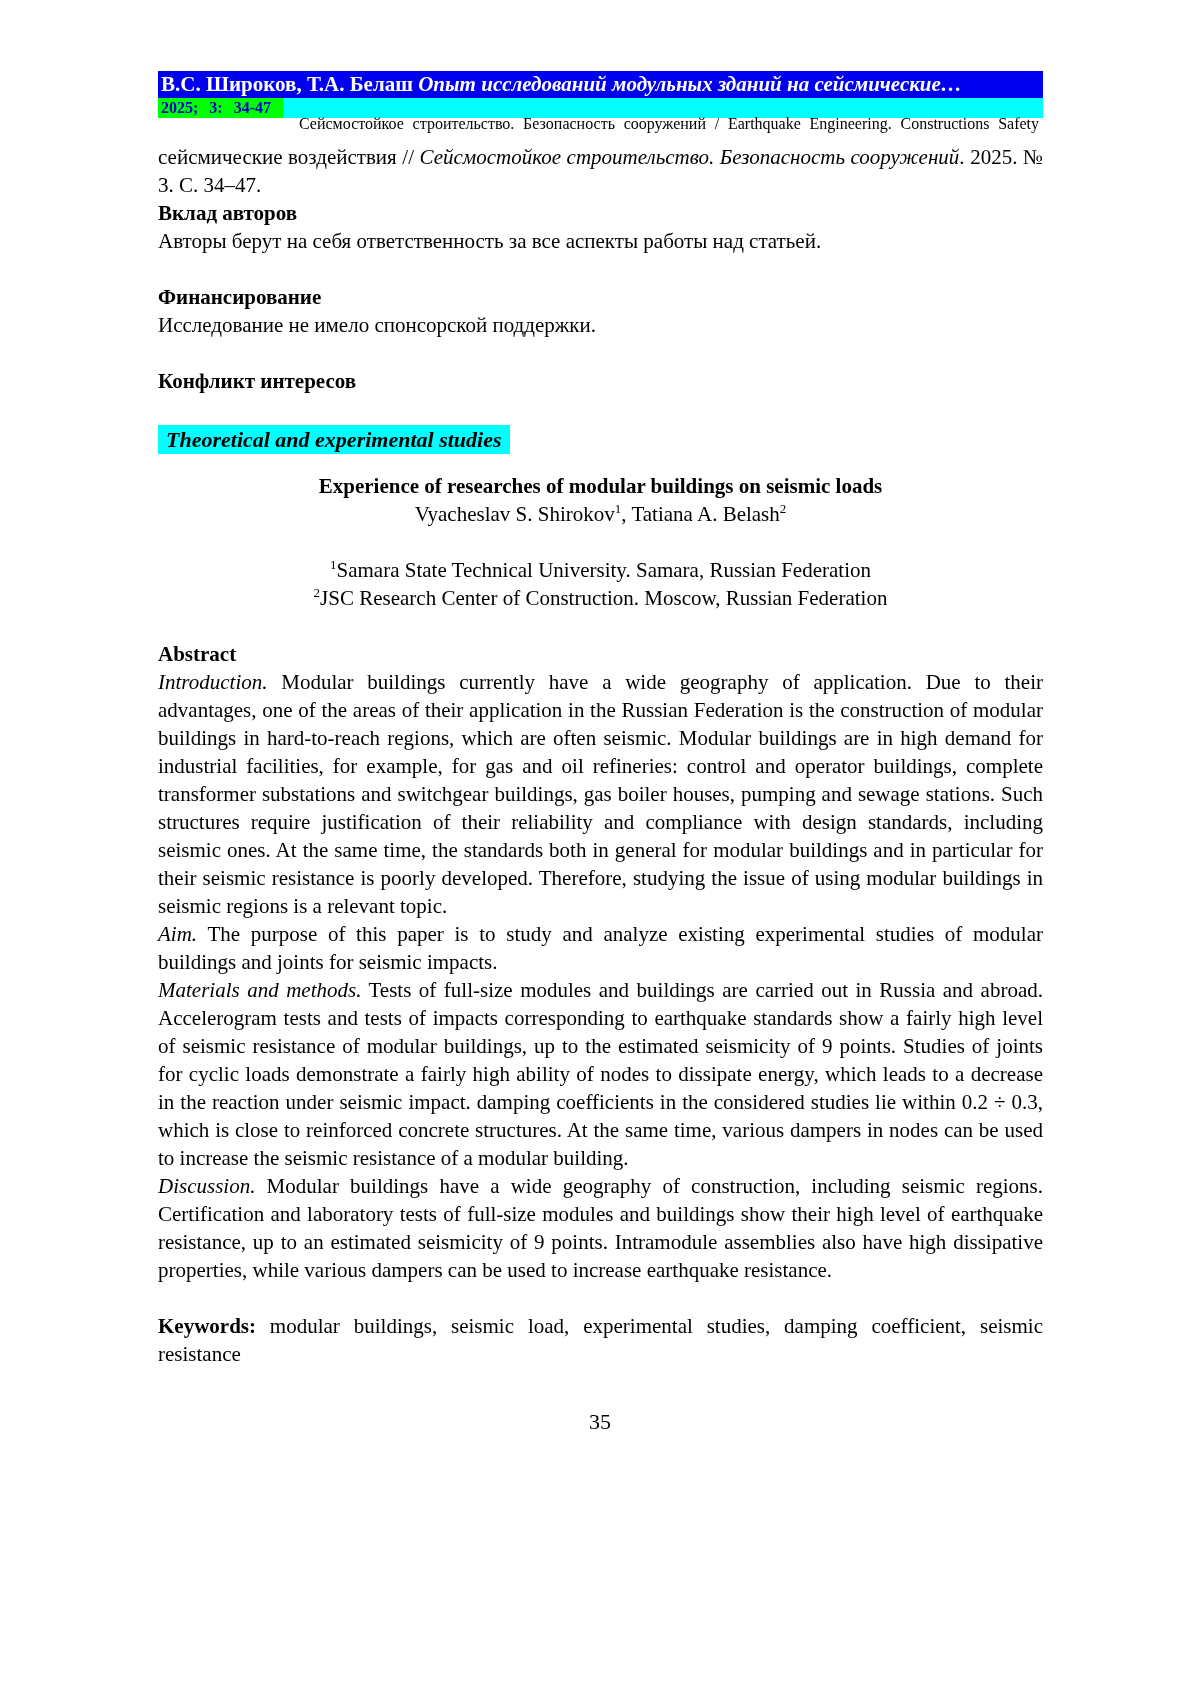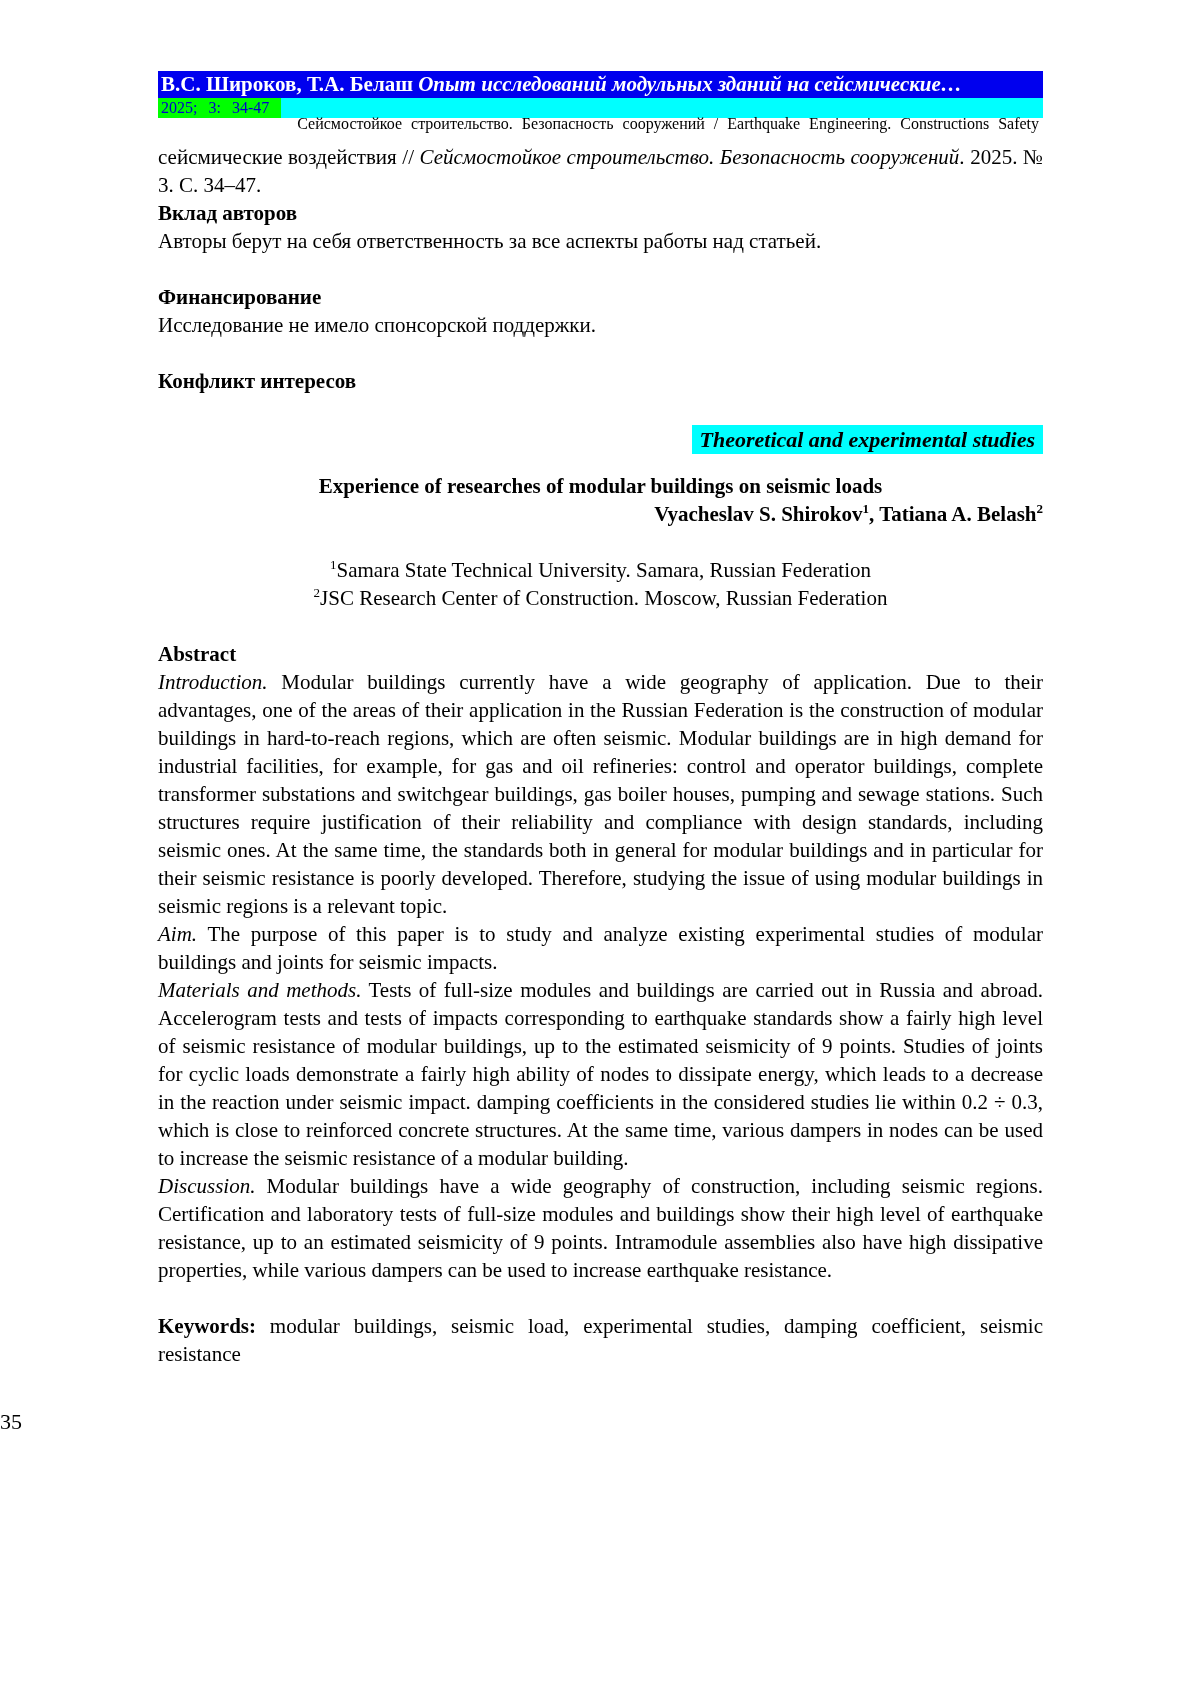--- a/index.html
+++ b/index.html
@@ -32,21 +32,21 @@
   .header-strip {
     display: flex;
     background: var(--strip_cyan, #00FFFF);
     height: 20px;
     line-height: 20px;
     font-size: 16px;
   }
   .issue-badge {
     background: var(--badge_green, #00FF00);
     color: var(--badge_text, #0000CC);
-    font-weight: normal;
+    font-weight: bold;
     padding: 0 12px 0 3px;
     white-space: nowrap;
     word-spacing: 7px;
   }
   .strip-text {
     flex: 1;
     text-align: justify;
     text-align-last: justify;
     padding: 16px 4px 0 16px;
   }
@@ -58,47 +58,47 @@
   .doi-link {
     color: var(--doi_link, #29A9E1);
     font-weight: bold;
     text-decoration: underline;
     cursor: pointer;
   }
   
   .section + .section { margin-top: 28px; }
   .sec-heading { font-weight: bold; }
   
-  .rubric { margin-top: 27px; line-height: 35px; height: 35px; text-align: right; }
+  .rubric { margin-top: 27px; line-height: 35px; height: 35px; text-align: left; }
   .rubric-hl {
     background: var(--rubric_highlight, #00FFFF);
     font-weight: bold;
     font-style: italic;
     font-size: 22px;
     padding: 2px 8px;
   }
   
   .article-title { margin-top: 15px; text-align: center; font-weight: bold; }
-  .authors-line { text-align: right; font-weight: bold; }
+  .authors-line { text-align: center; font-weight: normal; }
   .affiliations { margin-top: 28px; text-align: center; }
   sup { font-size: 0.62em; line-height: 0; }
   
   .abstract-heading { margin-top: 28px; font-weight: bold; }
   .abs-p { text-align: justify; }
   .abs-lead { font-style: italic; }
   
   .keywords { margin-top: 28px; text-align: justify; }
   .kw-label { font-weight: bold; }
   
   .page-number {
     position: absolute;
     bottom: 67px;
     left: 0;
     width: 100%;
-    text-align: left;
+    text-align: center;
     font-size: 22px;
   }
 </style>
 </head>
 <body>
 
 <div class="page">
 
   <div>
     <div class="header-bar"><span class="hdr-authors">В.С. Широков, Т.А. Белаш</span><span class="hdr-title"> Опыт исследований модульных зданий на сейсмические…</span></div>

